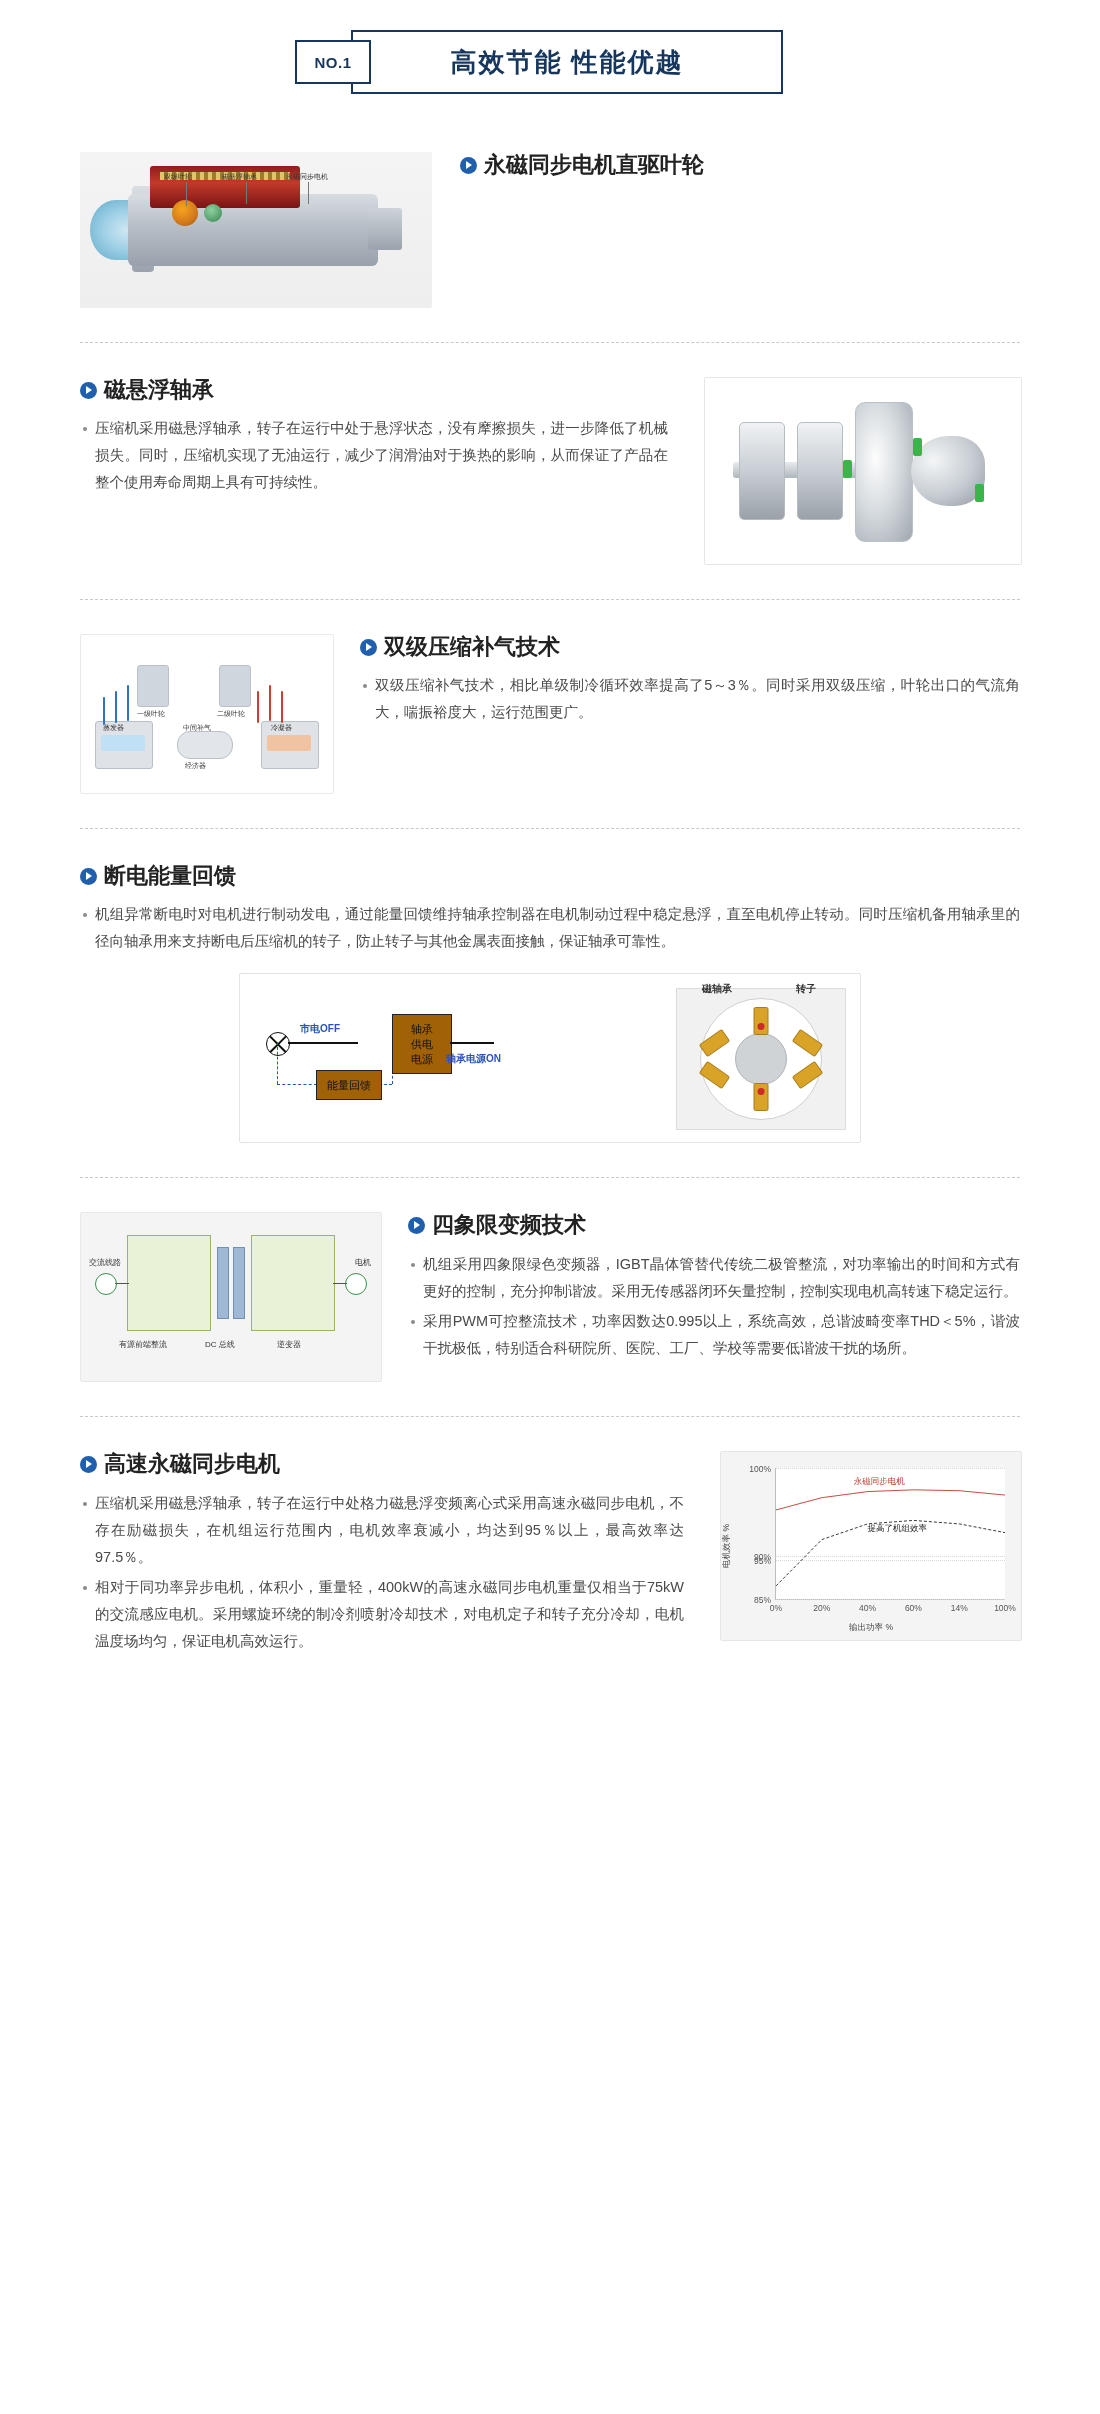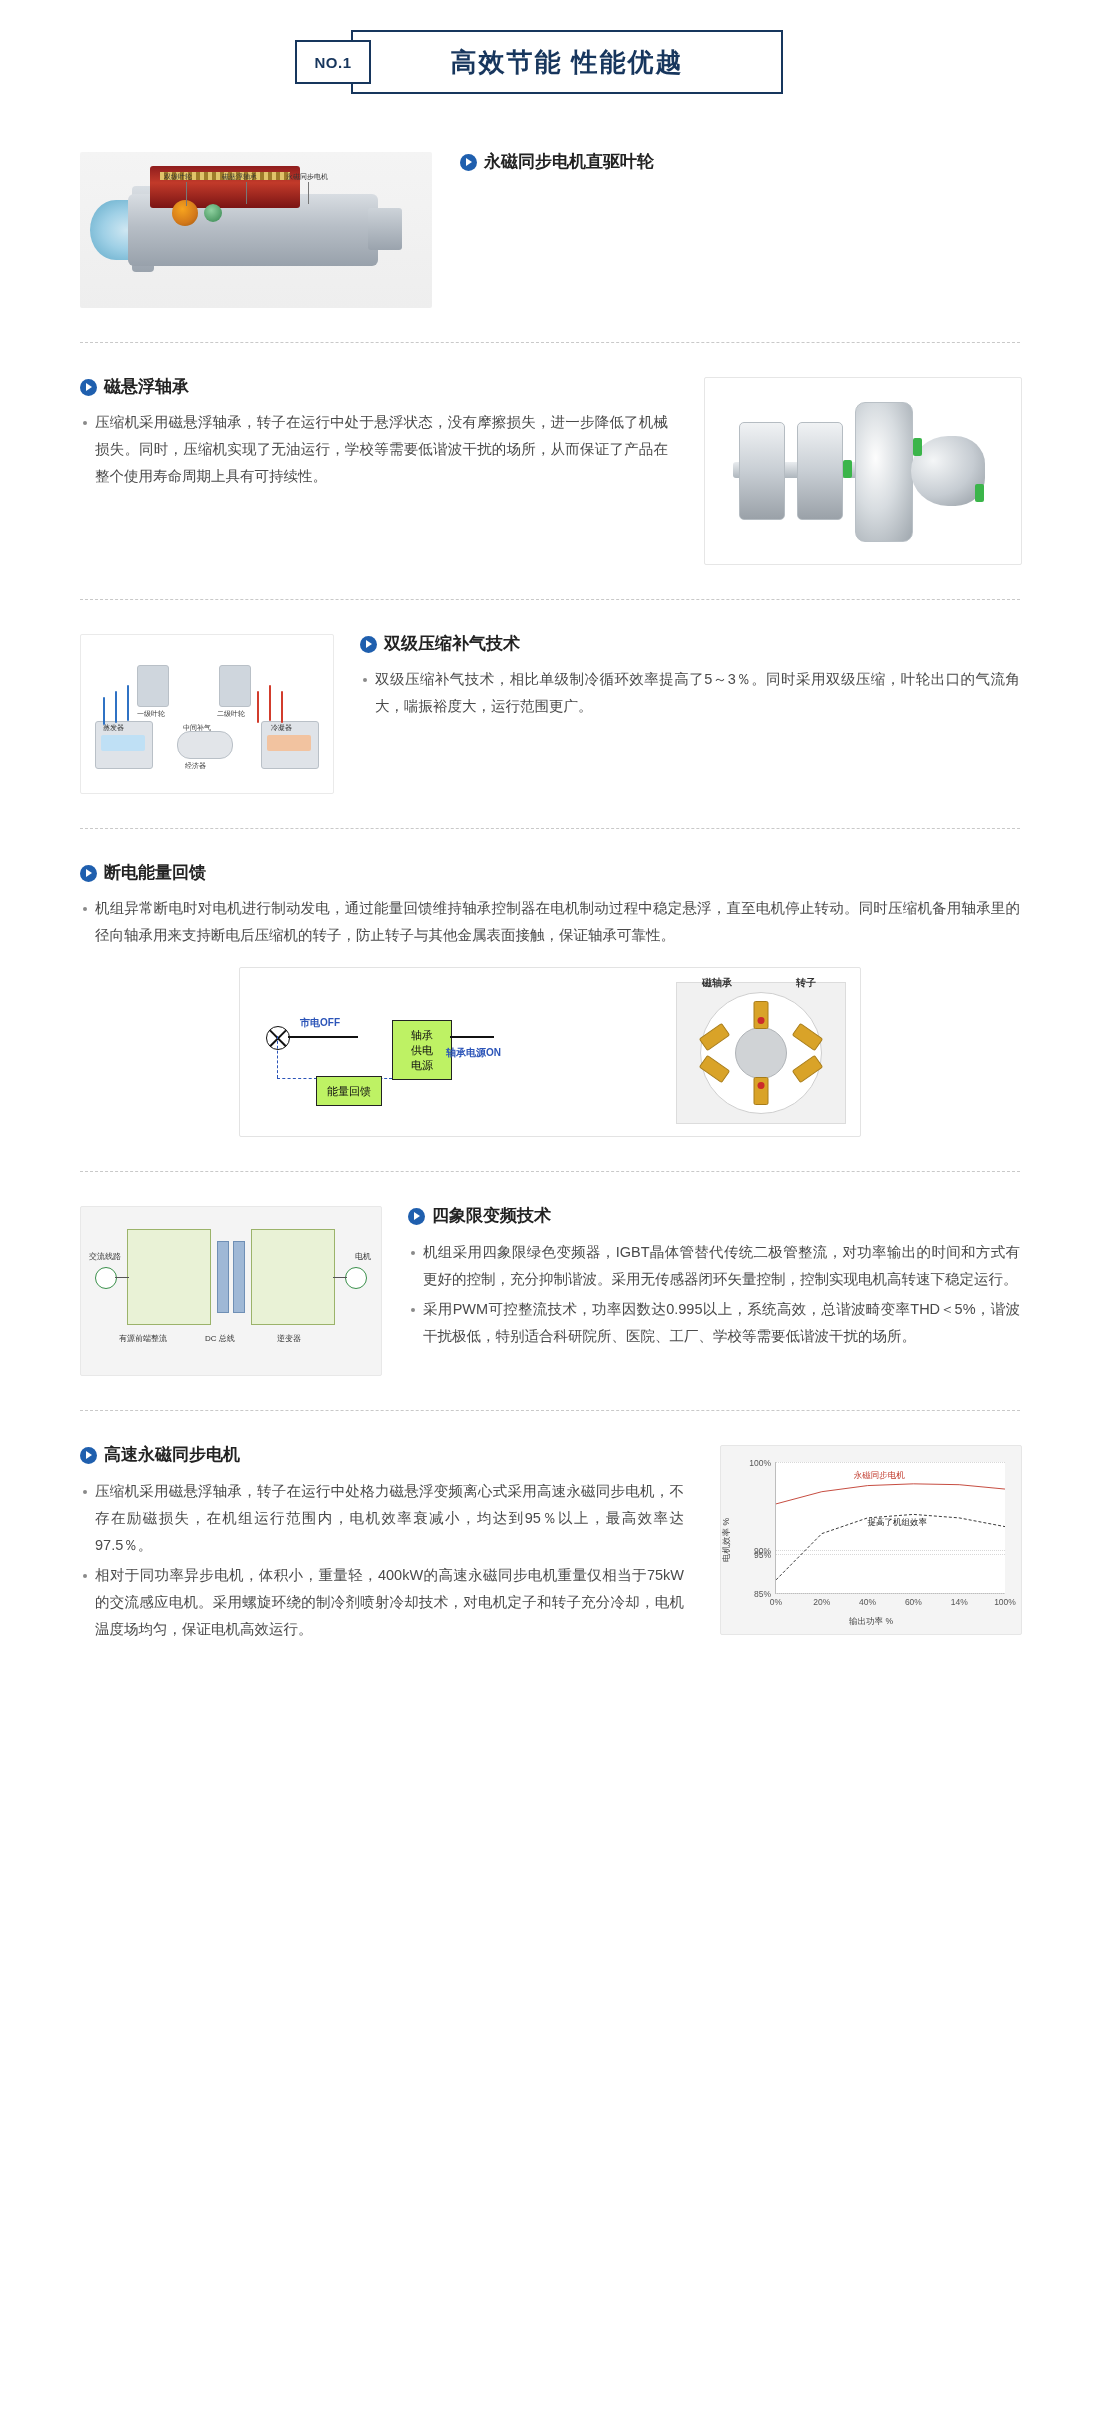--- a/index.html
+++ b/index.html
@@ -92,21 +92,21 @@
   .textcol {
     flex: 1 1 auto;
   }
   .imgcol {
     flex: 0 0 auto;
   }
 
   .sec-title {
     display: flex;
     align-items: center;
-    font-size: 17px;
+    font-size: 22px;
     font-weight: bold;
     color: #222222;
     margin: 0 0 12px 0;
     line-height: 1.2;
   }
   .arrow-icon {
     display: inline-block;
     width: 17px;
     height: 17px;
     border-radius: 50%;
@@ -345,29 +345,28 @@
     height: 168px;
     background: #ffffff;
     border: 1px solid #e3e3e3;
     position: relative;
     margin: 18px auto 0 auto;
     border-radius: 2px;
   }
   .f4-block {
     position: absolute;
     border: 1px solid #222;
-    background: #bef264;
+    background: #a16207;
     font-size: 11px;
     color: #111;
     display: flex;
     align-items: center;
     justify-content: center;
     text-align: center;
     line-height: 15px;
-    margin-top: 12px;
   }
   .f4-lbl {
     position: absolute;
     font-size: 10px;
     font-weight: bold;
     white-space: nowrap;
     text-align: right;
   }
   .f4-circle {
     position: absolute;
@@ -595,21 +594,21 @@
   <div class="divider"></div>
 
   <div class="section">
     <div class="row">
       <div class="textcol" style="padding-right:36px;">
         <div class="sec-title">
           <span class="arrow-icon"></span>
           <span>磁悬浮轴承</span>
         </div>
         <ul class="bullets">
-          <li>压缩机采用磁悬浮轴承，转子在运行中处于悬浮状态，没有摩擦损失，进一步降低了机械损失。同时，压缩机实现了无油运行，学校等需要低谐波干扰的场所，从而保证了产品在整个使用寿命周期上具有可持续性。</li>
+          <li>压缩机采用磁悬浮轴承，转子在运行中处于悬浮状态，没有摩擦损失，进一步降低了机械损失。同时，压缩机实现了无油运行，减少了润滑油对于换热的影响，从而保证了产品在整个使用寿命周期上具有可持续性。</li>
         </ul>
       </div>
       <div class="imgcol" style="width:316px;">
         <div class="fig2">
           <div class="f2-shaft"></div>
           <div class="f2-hub h1"></div>
           <div class="f2-hub h2"></div>
           <div class="f2-flange"></div>
           <div class="f2-cone"></div>
           <div class="f2-green" style="left:138px; top:82px;"></div>

